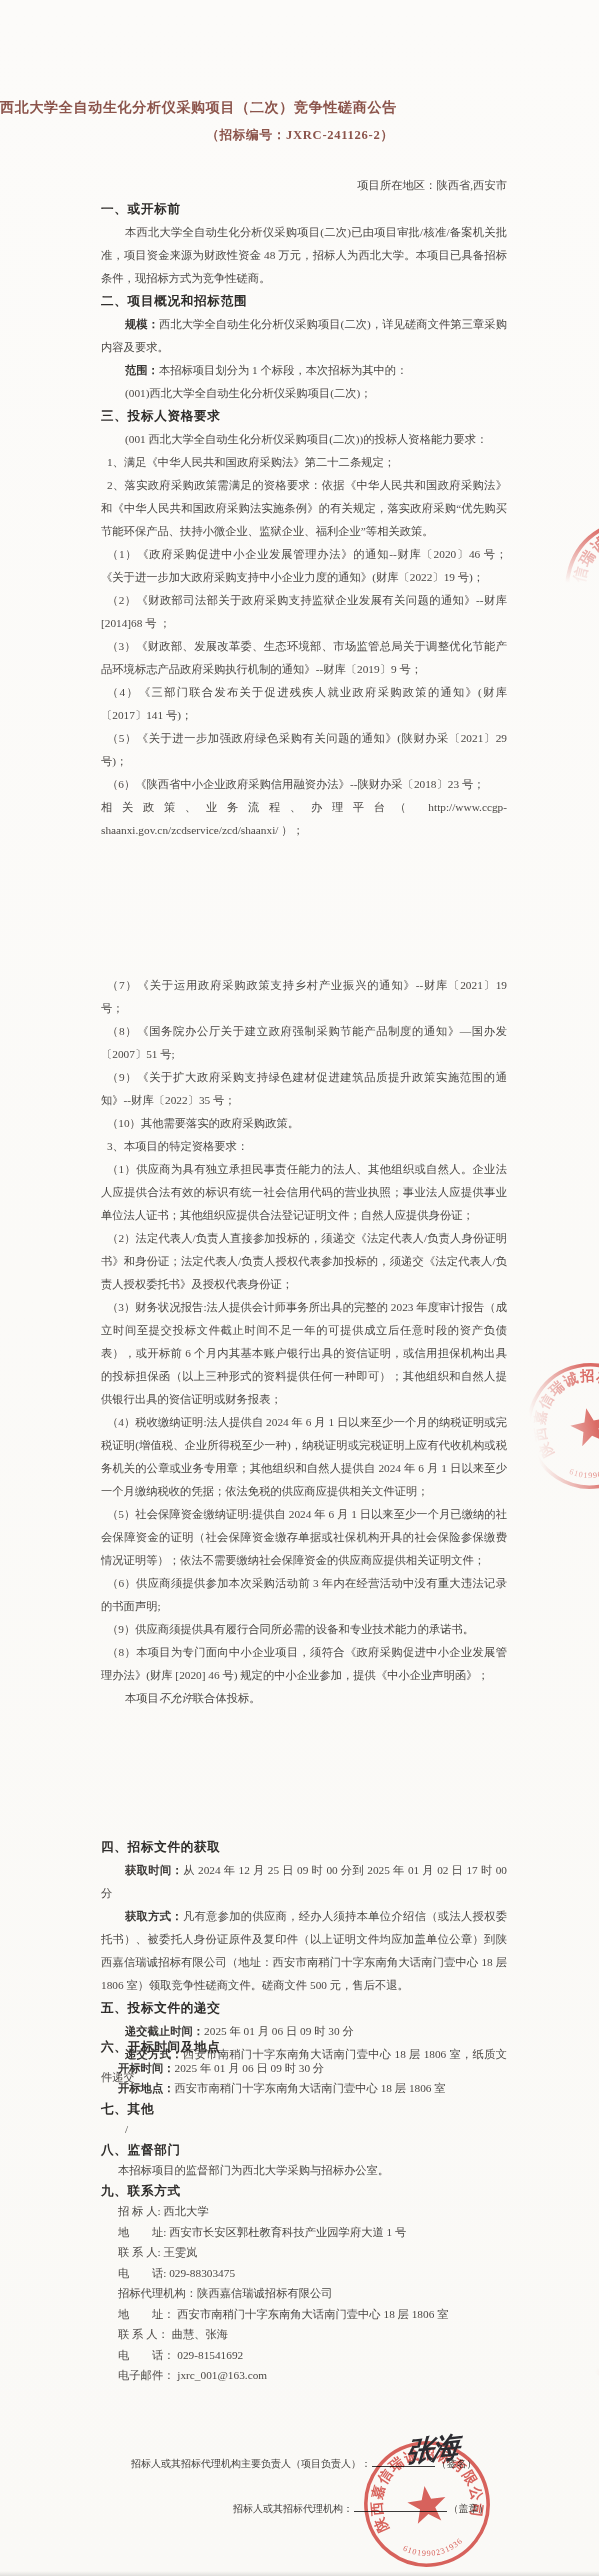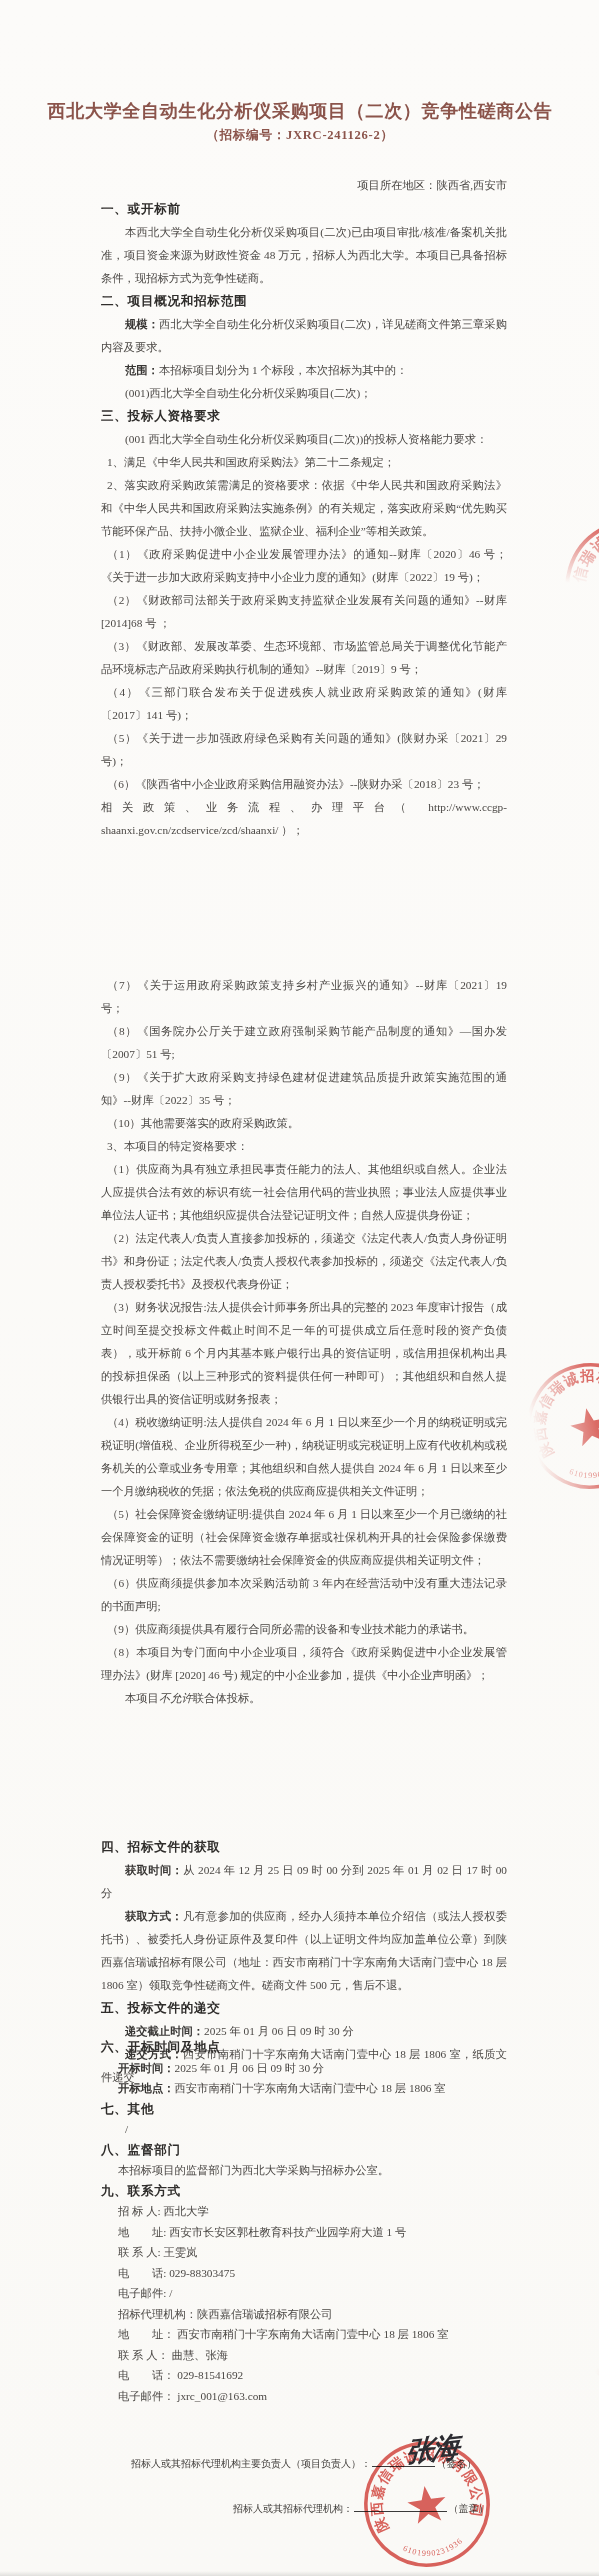--- a/index.html
+++ b/index.html
@@ -1,21 +1,21 @@
 <!DOCTYPE html>
 <html style="font-size:10.6px"><head>
 <meta charset="utf-8">
 <style>
   html,body{margin:0;padding:0;background:#f2f1ee;}
   .page{position:relative;width:600px;height:2576px;margin:0 auto;overflow:hidden;
     background:linear-gradient(#fcfbf9,#faf9f6);font-family:"Liberation Serif",serif;}
   .page::after{content:"";position:absolute;left:0;bottom:0;width:100%;height:4.6px;
     background:linear-gradient(to bottom,rgba(0,0,0,0),rgba(0,0,0,0.10));}
-  .title1{position:absolute;top:99px;left:0;width:100%;text-align:center;
-    font-size:18px;font-weight:bold;letter-spacing:0.7px;color:#8b544b;}
+  .title1{position:absolute;top:99px;left:0;width:100%;text-align:left;
+    font-size:14px;font-weight:bold;letter-spacing:0.7px;color:#8b544b;}
   .title2{position:absolute;top:127px;left:0;width:100%;text-align:center;
     font-size:12.6px;font-weight:bold;letter-spacing:0.7px;color:#8b544b;}
   .loc{position:absolute;top:178px;left:101px;width:406px;font-size:11.3px;color:#4a4744;text-align:right;}
   .col{position:absolute;left:101px;width:406px;font-size:11.3px;line-height:23px;
     color:#4a4744;text-align:justify;}
   .colA{top:198px;} .colB{top:974px;} .colC{top:1836px;}
   .colD{top:2037px;line-height:20.5px;}
   .col p{margin:0;}
   .sec{font-family:"Liberation Sans",sans-serif;font-weight:bold;font-size:12.6px;
     color:#2f2d2b;letter-spacing:0.7px;}
@@ -110,21 +110,20 @@
     <p class="ind26"><span class="lbl">开标地点：</span><span>西安市南稍门十字东南角大话南门壹中心 18 层 1806 室</span></p>
     <p class="sec">七、其他</p>
     <p class="ind2">/</p>
     <p class="sec">八、监督部门</p>
     <p class="ind26">本招标项目的监督部门为西北大学采购与招标办公室。</p>
     <p class="sec">九、联系方式</p>
     <p class="ind26">招 标 人: 西北大学</p>
     <p class="ind26">地　　址: 西安市长安区郭杜教育科技产业园学府大道 1 号</p>
     <p class="ind26">联 系 人: 王雯岚</p>
     <p class="ind26">电　　话: 029-88303475</p>
-    <p class="ind26">电子邮件: /</p>
     <p class="ind26 agency-gap">招标代理机构：陕西嘉信瑞诚招标有限公司</p>
     <p class="ind26">地　　址： 西安市南稍门十字东南角大话南门壹中心 18 层 1806 室</p>
     <p class="ind26">联 系 人： 曲慧、张海</p>
     <p class="ind26">电　　话： 029-81541692</p>
     <p class="ind26">电子邮件： jxrc_001@163.com</p>
   </div>
 
   <div class="footer-line" style="left:131px;top:2453px"><span>招标人或其招标代理机构主要负责人（项目负责人）：</span><span class="sig-underline"></span><span>（签名）</span></div>
 
   <div class="footer-line" style="left:233px;top:2498px"><span>招标人或其招标代理机构：</span><span class="stamp-underline"></span><span>（盖章）</span></div>

